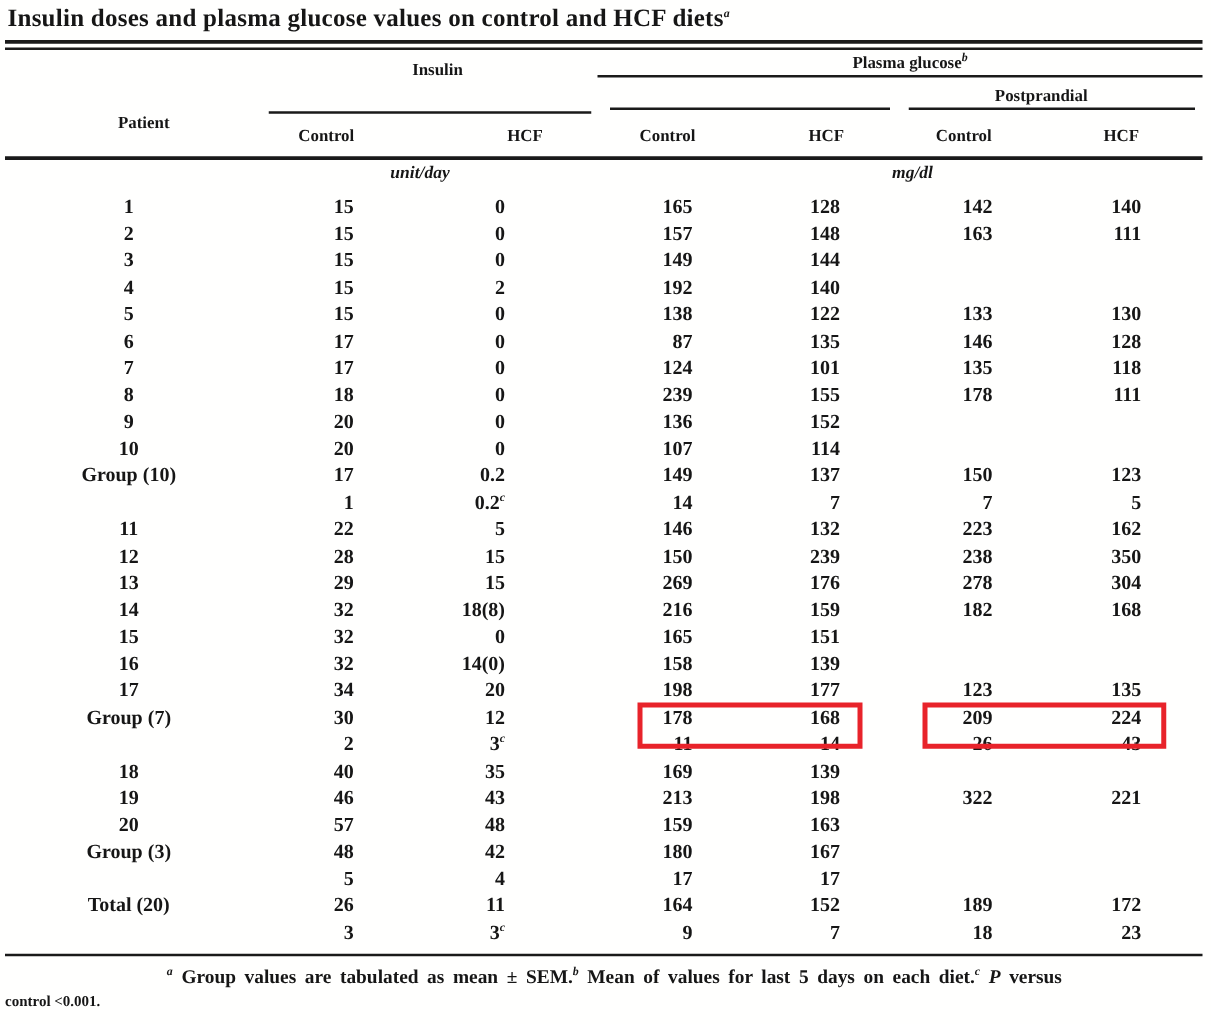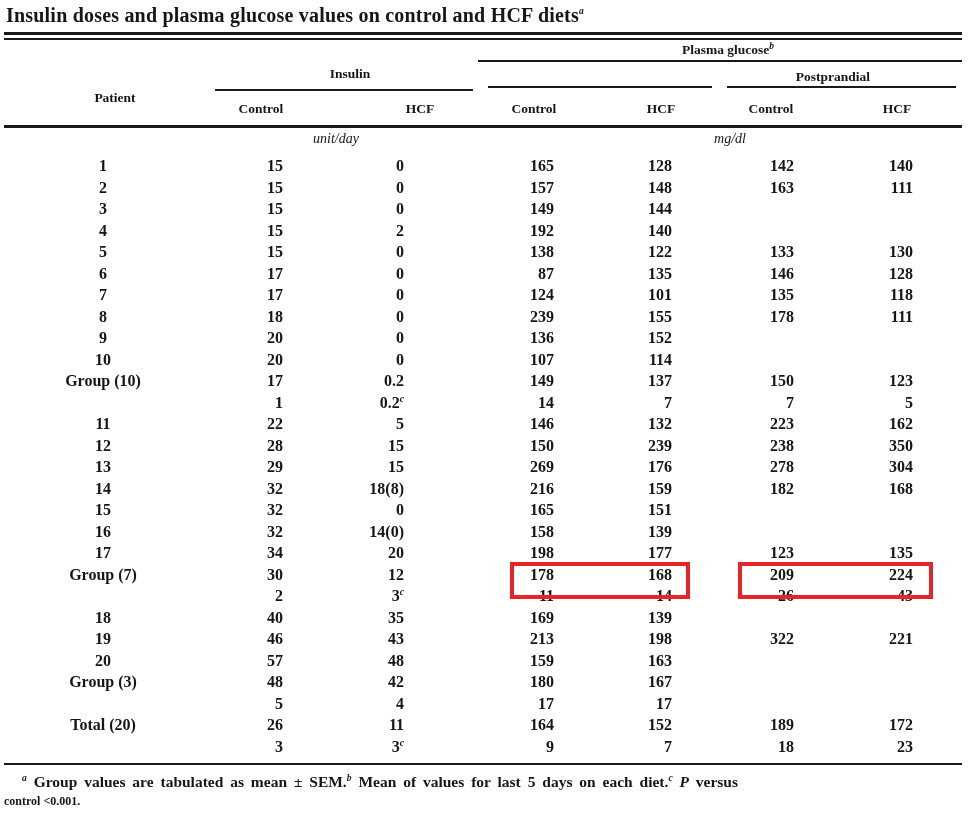--- a/index.html
+++ b/index.html
@@ -1,48 +1,48 @@
 <!DOCTYPE html>
 <html><head>
 <meta charset="utf-8">
 <style>
   html,body{margin:0;padding:0;background:#ffffff;}
   .page{position:relative;width:969px;height:819px;background:#fffffe;overflow:hidden;
         font-family:"Liberation Serif",serif;color:#161616;}
   .title{position:absolute;left:6px;top:4px;font-size:20px;font-weight:bold;letter-spacing:.2px;white-space:nowrap;}
   .rule{position:absolute;background:#1a1a1a;}
   .hdr{position:absolute;text-align:center;font-size:13.5px;font-weight:bold;white-space:nowrap;}
-  .units{position:absolute;text-align:center;font-size:14px;font-weight:normal;font-style:italic;white-space:nowrap;}
+  .units{position:absolute;text-align:center;font-size:14px;font-weight:bold;font-style:italic;white-space:nowrap;}
   sup{font-size:9.5px;font-style:italic;line-height:0;}
   .grid{position:absolute;left:8px;top:155px;display:grid;
         grid-template-columns:190px 95px 121px 150px 118px 122px 119px;
         grid-auto-rows:21.5px;width:915px;}
   .row{display:contents;}
   .cell{font-size:16px;font-weight:bold;line-height:21.5px;white-space:nowrap;}
   .cell.patient{text-align:center;}
   .cell.num{text-align:right;padding-right:10px;}
   .hbox{position:absolute;border:4px solid #e8232a;background:transparent;z-index:5;}
-  .fnote1{position:absolute;left:22px;width:939px;top:773px;display:flex;justify-content:flex-start;
+  .fnote1{position:absolute;left:22px;width:939px;top:773px;display:flex;justify-content:center;
           font-size:15.5px;font-weight:bold;word-spacing:3px;}
   .fnote2{position:absolute;left:4px;top:794px;font-size:12px;font-weight:bold;}
 </style>
 </head>
 <body>
 
 <div class="page">
 
   <div class="title">Insulin doses and plasma glucose values on control and HCF diets<sup>a</sup></div>
 
   <div class="rule" style="left:4px;top:32px;width:958px;height:3px;"></div>
   <div class="rule" style="left:4px;top:38px;width:958px;height:2px;"></div>
 
   <div class="hdr" style="left:578px;top:42px;width:300px;">Plasma glucose<sup>b</sup></div>
   <div class="rule" style="left:478px;top:60px;width:484px;height:2px;"></div>
 
-  <div class="hdr" style="left:250px;top:66px;width:200px;">Insulin</div>
+  <div class="hdr" style="left:250px;top:48px;width:200px;">Insulin</div>
   <div class="rule" style="left:215px;top:89px;width:258px;height:2px;"></div>
 
   <div class="rule" style="left:488px;top:86px;width:224px;height:2px;"></div>
 
   <div class="hdr" style="left:733px;top:69px;width:200px;">Postprandial</div>
   <div class="rule" style="left:727px;top:86px;width:229px;height:2px;"></div>
 
   <div class="hdr" style="left:55px;top:90px;width:120px;">Patient</div>
 
   <div class="hdr" style="left:206px;top:101px;width:110px;">Control</div>

